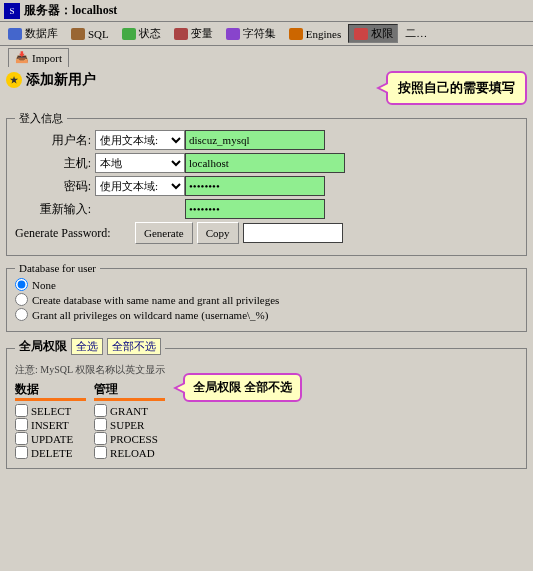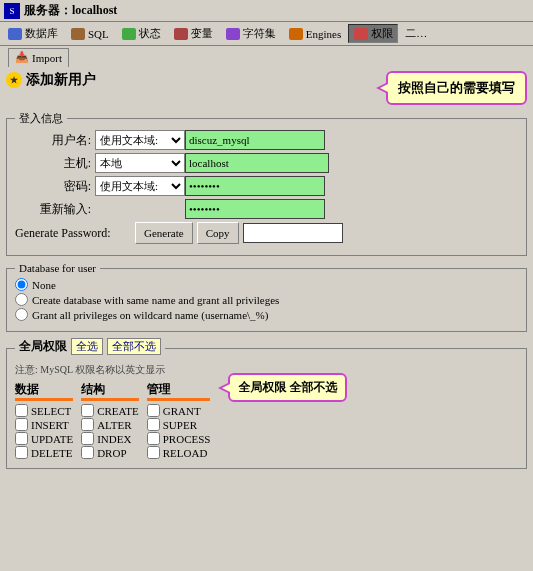--- a/index.html
+++ b/index.html
@@ -176,21 +176,21 @@
     }
     .form-input {
       height: 20px;
       border: 1px solid #404040;
       font-size: 11px;
       font-family: 'SimSun', serif;
       background: #90ee90;
       padding: 1px 3px;
     }
     .form-input-wide { width: 140px; }
-    .form-input-medium { width: 144px; }
+    .form-input-medium { width: 160px; }
     .form-input-password { width: 140px; background: #90ee90; }
 
     
     .win-btn {
       height: 22px;
       background: #d4d0c8;
       border-top: 1px solid #ffffff;
       border-left: 1px solid #ffffff;
       border-right: 1px solid #808080;
       border-bottom: 1px solid #808080;
@@ -506,39 +506,20 @@
             <div class="priv-item">
               <input type="checkbox" style="">
               <span>UPDATE</span>
             </div>
             <div class="priv-item">
               <input type="checkbox" style="">
               <span>DELETE</span>
             </div>
           </div>
 
-          <div class="priv-col">
-            <div class="priv-col-title">结构</div>
-            <div class="priv-item">
-              <input type="checkbox" style="">
-              <span>CREATE</span>
-            </div>
-            <div class="priv-item">
-              <input type="checkbox" style="">
-              <span>ALTER</span>
-            </div>
-            <div class="priv-item">
-              <input type="checkbox" style="">
-              <span>INDEX</span>
-            </div>
-            <div class="priv-item">
-              <input type="checkbox" style="">
-              <span>DROP</span>
-            </div>
-          </div>
 
           <div class="priv-col">
             <div class="priv-col-title">管理</div>
             <div class="priv-item">
               <input type="checkbox" style="">
               <span>GRANT</span>
             </div>
             <div class="priv-item">
               <input type="checkbox" style="">
               <span>SUPER</span>

